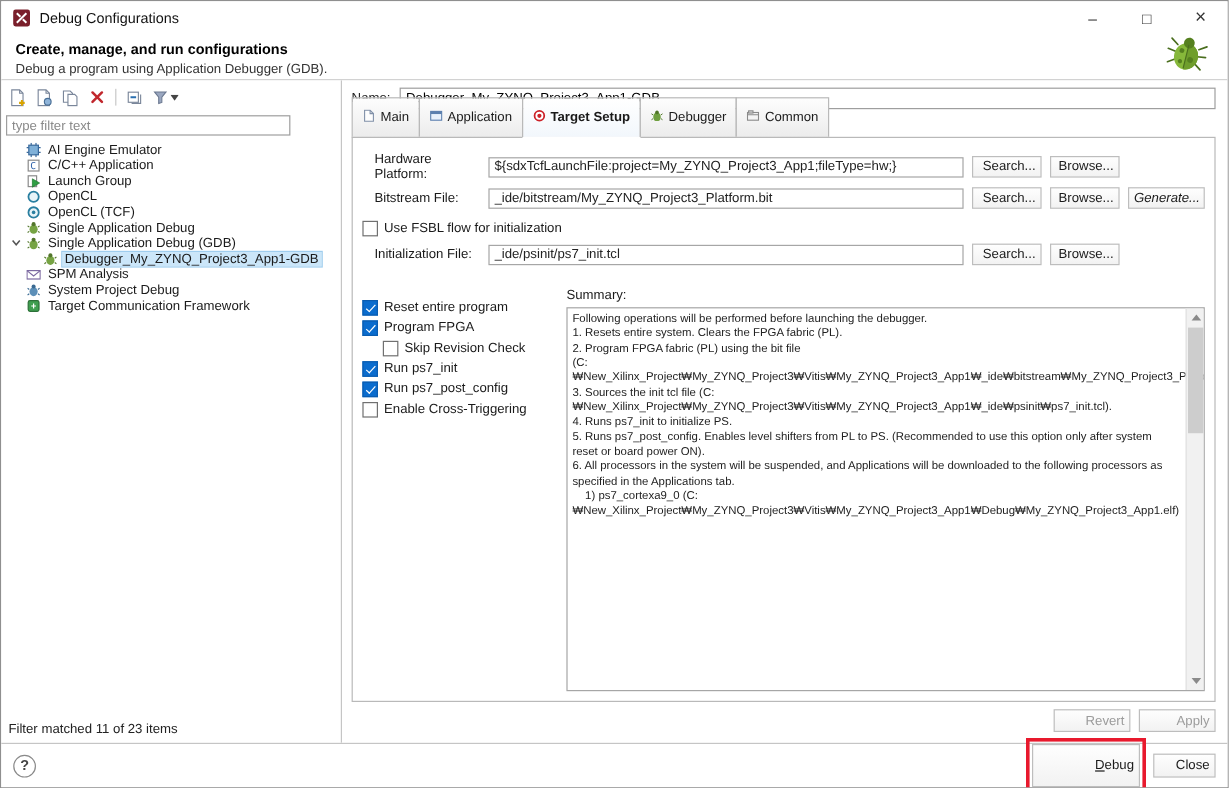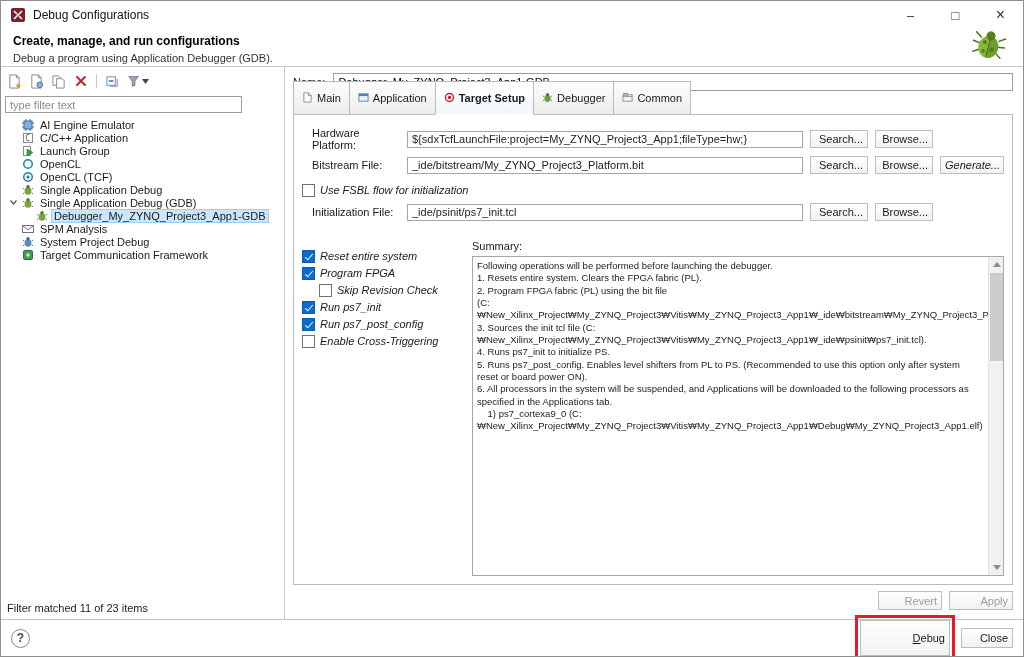--- a/index.html
+++ b/index.html
@@ -54,21 +54,21 @@
   .content { position:absolute; top:47px; left:8px; right:10px; bottom:34px; border:1px solid #b9b9b9; background:#fff; padding:12px 8px 8px 8px; display:flex; flex-direction:column; z-index:1; }
   .form-row { display:flex; align-items:center; gap:7px; margin-bottom:5px; }
   .form-label { width:98px; flex:none;padding-left:10px; }
   .form-input { flex:1; min-width:0; height:17px; border:1px solid #a6a6a6; padding:0 4px; font:11px "Liberation Sans", sans-serif; color:#222; }
   .btn { flex:none; height:18px; border:1px solid #bdbdbd; background:linear-gradient(#fefefe,#f2f2f2); font:11px "Liberation Sans", sans-serif; color:#1a1a1a; padding:0 4px;text-align:right; }
   .btn.w58 { width:58px; }
   .btn.w64 { width:64px;font-style:italic; }
   .btn-spacer { width:64px; flex:none; }
   .btn.grayed { color:#9c9c9c; }
 
-  .opt-row { display:flex; align-items:center; gap:5px; height:16px; margin-bottom:1px;font-style:italic; }
+  .opt-row { display:flex; align-items:center; gap:5px; height:16px; margin-bottom:1px; }
   .opt-row.standalone { margin:3px 0 5px 0; }
   .opt-row.indent1 { margin-left:17px; }
   .checkbox { width:13px; height:13px; flex:none; border:1px solid #707070; background:#fff; position:relative; }
   .checkbox.checked { background:#0a6cce; border-color:#0a5cb0; }
   .checkbox.checked::after { content:""; position:absolute; left:4px; top:1px; width:3px; height:7px; border:solid #fff; border-width:0 1.8px 1.8px 0; transform:rotate(42deg); }
 
   .split { flex:1; min-height:0; display:flex; margin-top:14px; }
   .options-col { width:170px; flex:none; padding-top:8px; }
   .summary-col { flex:1; min-width:0; display:flex; flex-direction:column; }
   .summary-label { margin-bottom:4px; }
@@ -393,21 +393,21 @@
           <button class="btn w58">Search...</button>
           <button class="btn w58">Browse...</button>
           <span class="btn-spacer"></span>
         </div>
 
         <div class="split">
 
           <div class="options-col">
             <div class="opt-row">
               <span class="checkbox checked"></span>
-              <span>Reset entire system</span>
+              <span>Reset entire program</span>
             </div>
             <div class="opt-row">
               <span class="checkbox checked"></span>
               <span>Program FPGA</span>
             </div>
             <div class="opt-row indent1">
               <span class="checkbox"></span>
               <span>Skip Revision Check</span>
             </div>
             <div class="opt-row">

